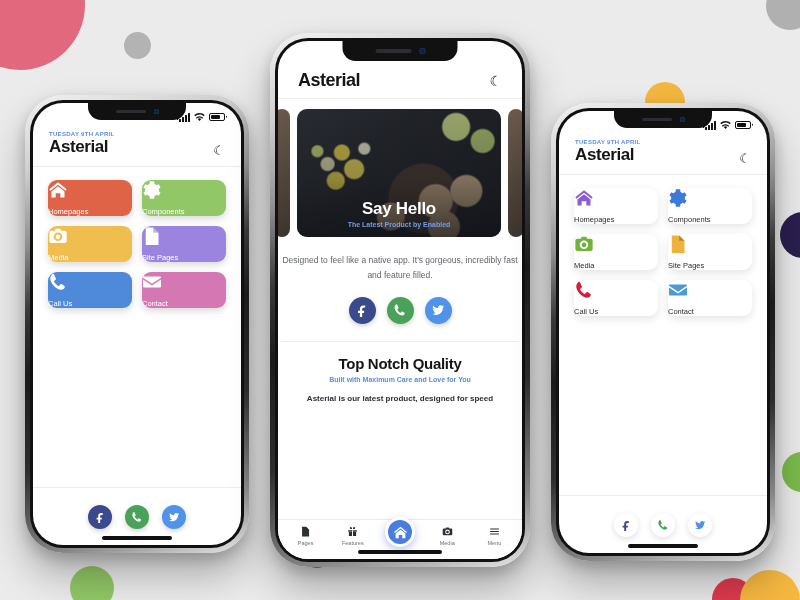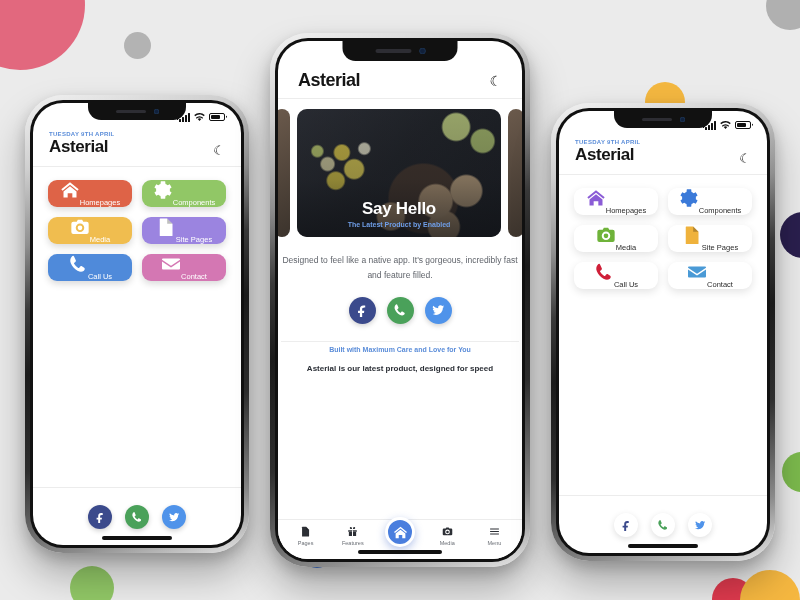--- a/index.html
+++ b/index.html
@@ -89,22 +89,22 @@
 
   
   .grid {
     flex: 1 1 auto;
     display: grid;
     grid-template-columns: 1fr 1fr;
     align-content: start;
   }
   .tile {
     border-radius: 9px;
-    display: flex; flex-direction: row;
-    align-items: flex-end; justify-content: center;
+    display: flex; flex-direction: column;
+    align-items: flex-start; justify-content: center;
     color: #fff;
     box-shadow: 0 3px 7px rgba(0,0,0,.15);
   }
   .tile .label { font-weight: normal; }
   .tile.white { background: #fff; color: #2b2b2b; box-shadow: 0 3px 8px rgba(0,0,0,.11); }
   .tile .ico { display:flex; align-items:center; justify-content:center; }
 
   
   .social-row {
     flex: none;
@@ -380,20 +380,21 @@
                 <span>
                   <svg width="14" height="14" viewBox="0 0 24 24" fill="#ffffff">
                     <path d="M22.6 5.9a8.3 8.3 0 0 1-2.4.66 4.2 4.2 0 0 0 1.84-2.3 8.4 8.4 0 0 1-2.66 1.01 4.18 4.18 0 0 0-7.12 3.81A11.86 11.86 0 0 1 3.6 4.7a4.18 4.18 0 0 0 1.29 5.58 4.15 4.15 0 0 1-1.89-.52v.05a4.18 4.18 0 0 0 3.35 4.1 4.2 4.2 0 0 1-1.89.07 4.18 4.18 0 0 0 3.9 2.9A8.39 8.39 0 0 1 2 18.62a11.83 11.83 0 0 0 6.41 1.88c7.69 0 11.9-6.37 11.9-11.9l-.01-.54a8.5 8.5 0 0 0 2.3-2.16Z"></path>
                   </svg>
                 </span>
               </div>
             </div>
 
           <div class="c-divider" style="margin-top:17px;"></div>
 
+          <div class="c-h2" style="font-size:15px; margin-top:13px;">Top Notch Quality</div>
           <div class="c-sub" style="font-size:7px; margin-top:4px;">Built with Maximum Care and Love for You</div>
           <div class="c-clip" style="font-size:8px; margin-top:11px;">Asterial is our latest product, designed for speed</div>
         </div>
 
         <div class="tabbar" id="tabbar-center" style="height:40px; padding:6px 4px 0;">
             <div class="tab">
               <span class="ticon">
                 <svg width="11" height="11" viewBox="0 0 24 24" fill="#2c2f35">
                   <path d="M5.2 1.8h8.2l6.4 6.4v13.9a.7.7 0 0 1-.7.7H5.2a.7.7 0 0 1-.7-.7V2.5a.7.7 0 0 1 .7-.7Z"></path>
                   <path d="M13.4 1.8 19.8 8.2h-6.4Z" fill="rgba(0,0,0,.25)"></path>

